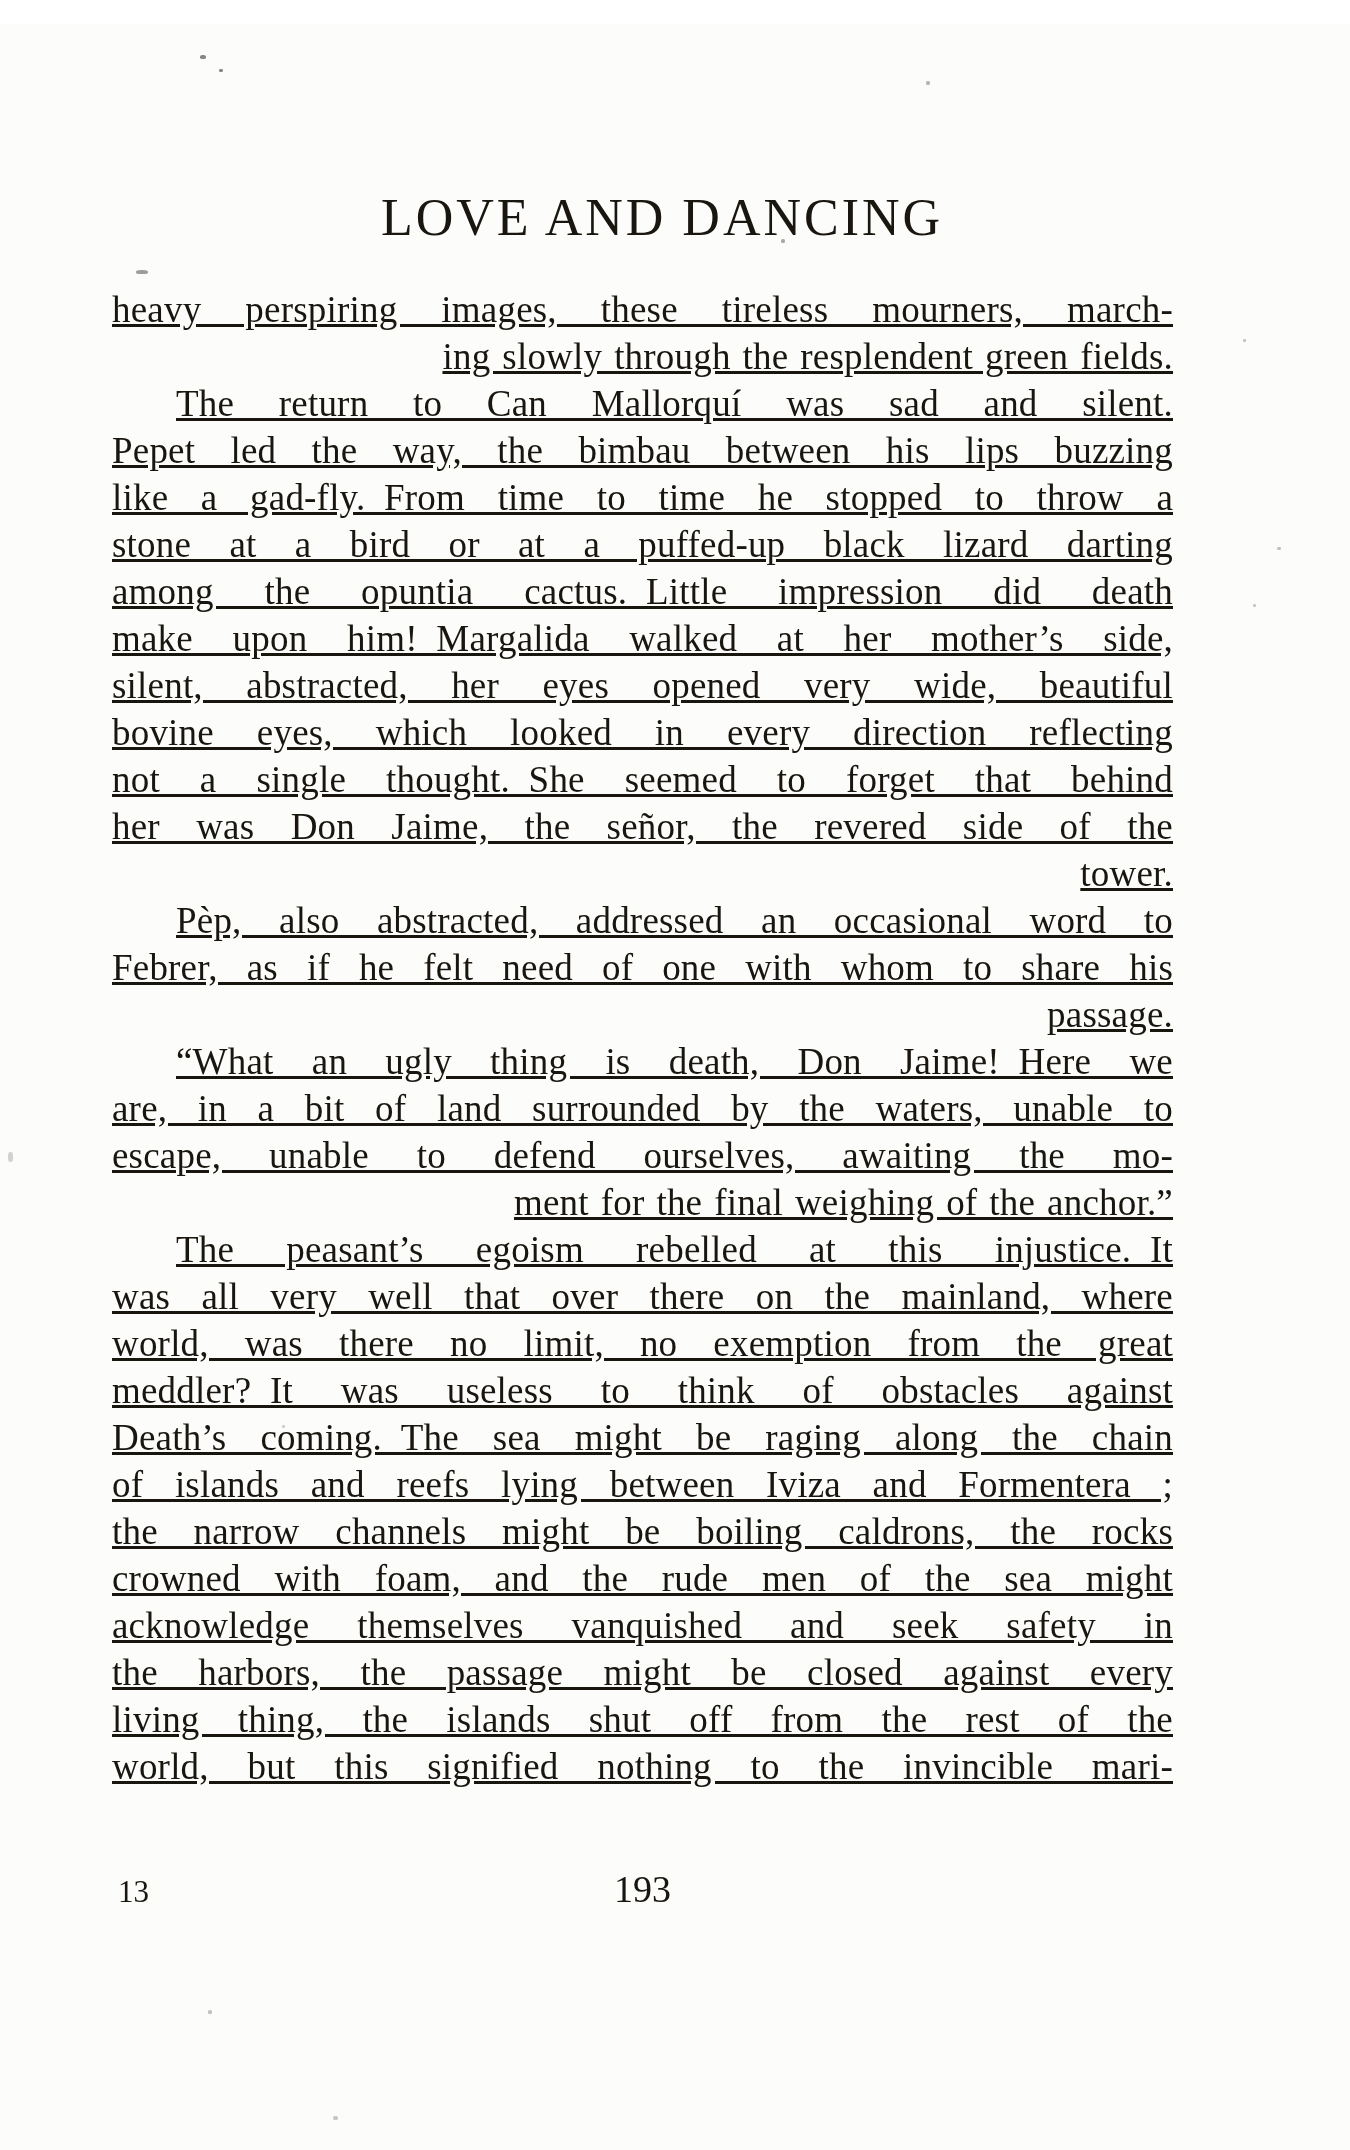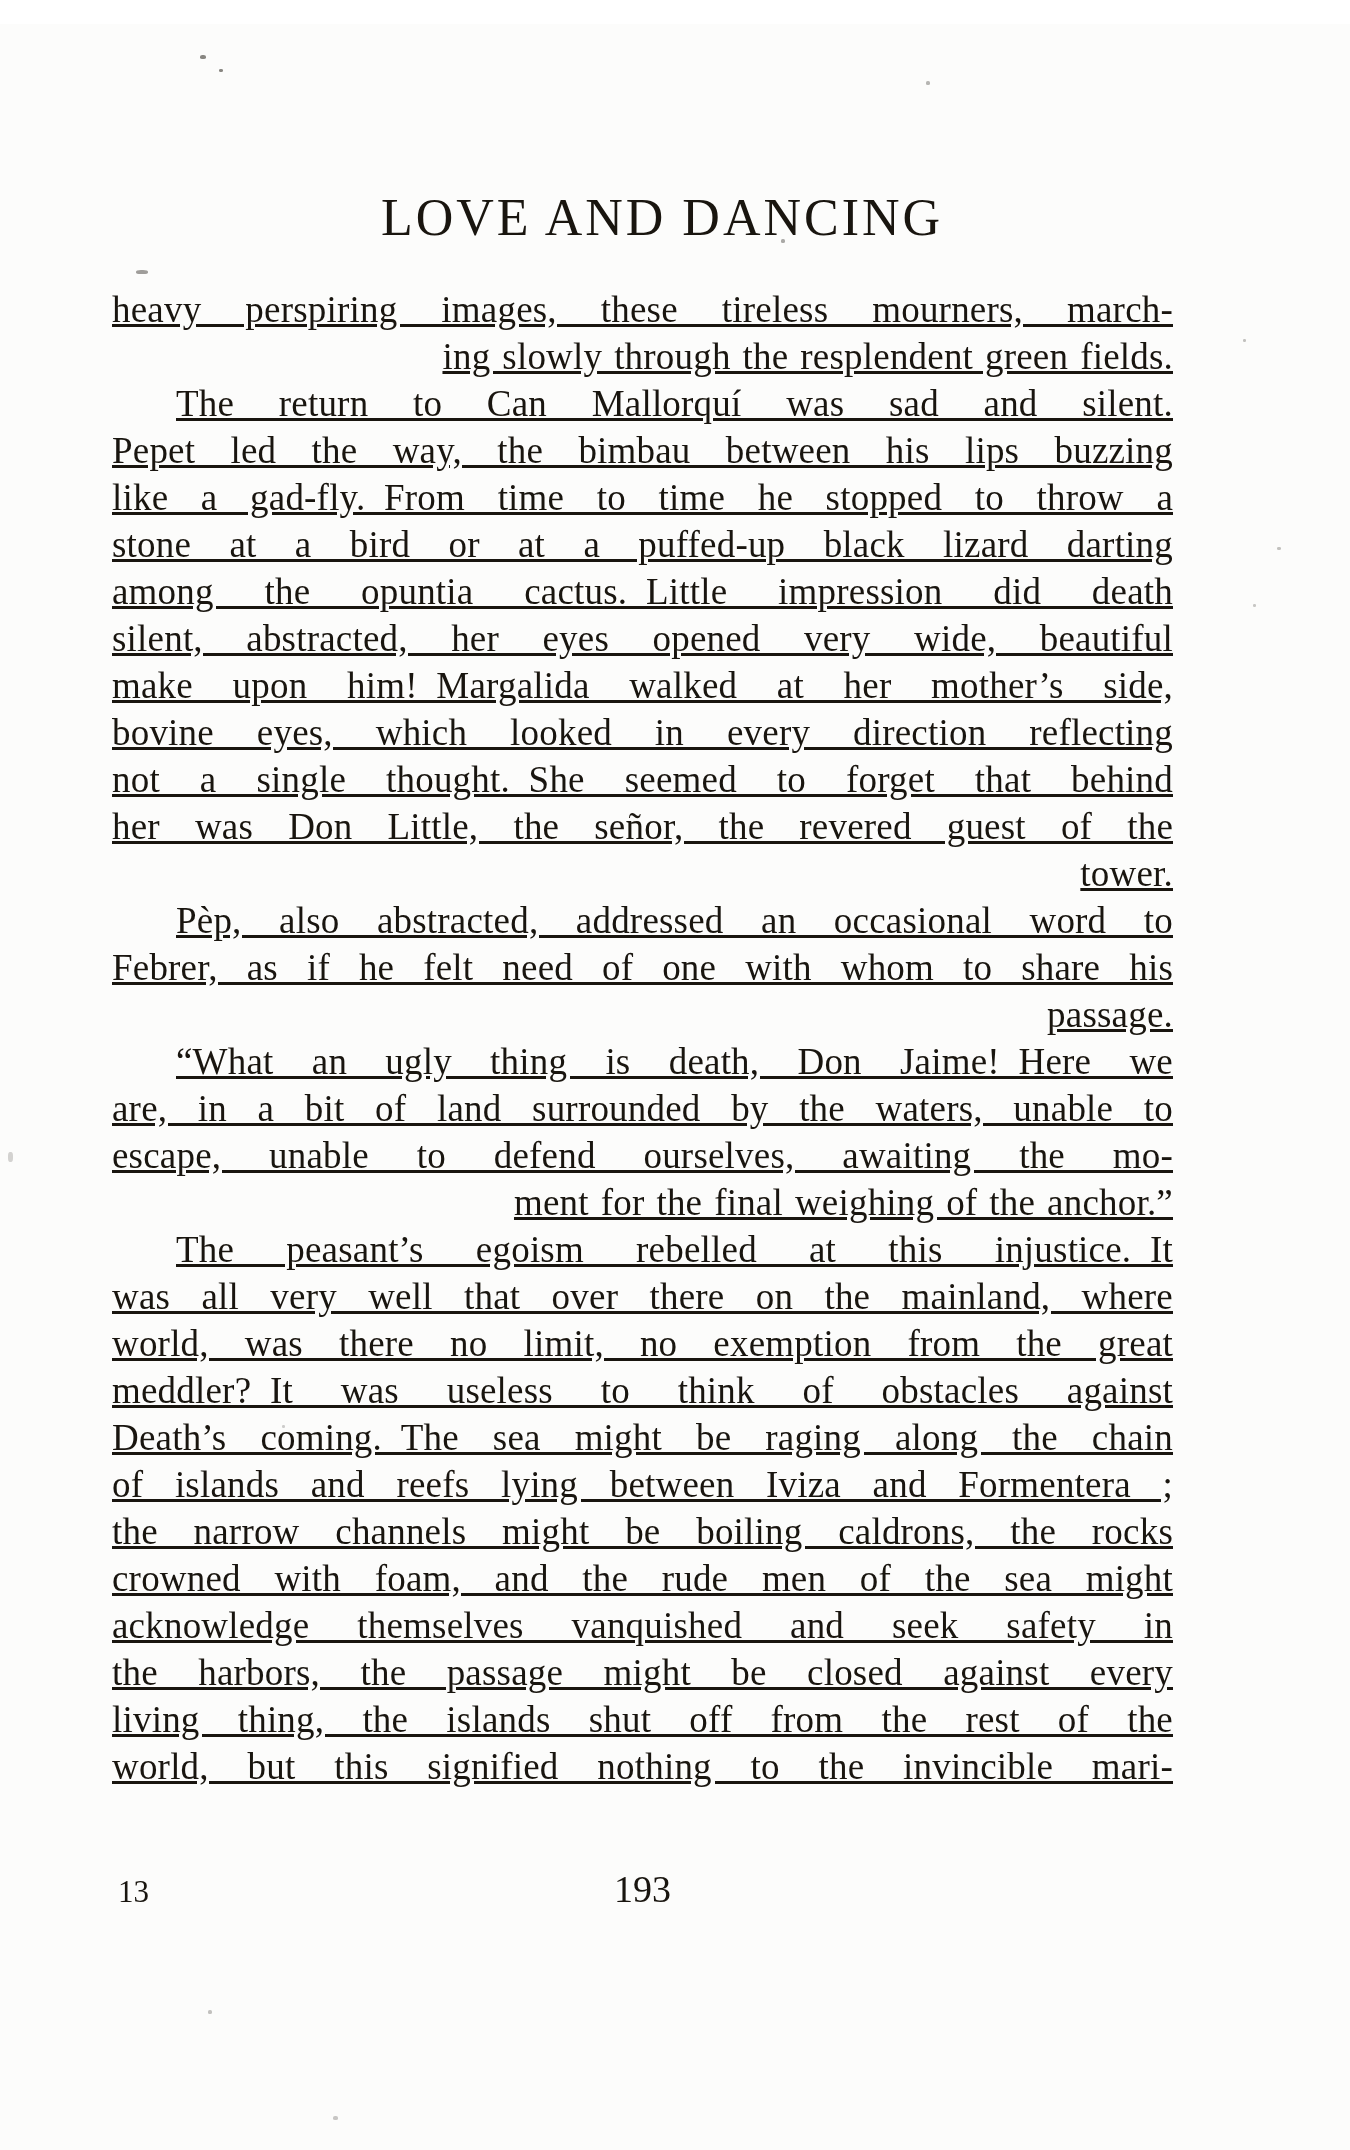--- a/index.html
+++ b/index.html
@@ -104,25 +104,25 @@
   <h1 class="chapter-title">LOVE AND DANCING</h1>
 
   <div class="text-block" id="text-block">
       <div class="line justify">heavy perspiring images, these tireless mourners, march-</div>
       <div class="line">ing slowly through the resplendent green fields.</div>
       <div class="line justify indent">The return to Can Mallorquí was sad and silent.</div>
       <div class="line justify">Pepet led the way, the bimbau between his lips buzzing</div>
       <div class="line justify">like a gad-fly. From time to time he stopped to throw a</div>
       <div class="line justify">stone at a bird or at a puffed-up black lizard darting</div>
       <div class="line justify">among the opuntia cactus. Little impression did death</div>
+      <div class="line justify">make upon him! Margalida walked at her mother’s side,</div>
       <div class="line justify">silent, abstracted, her eyes opened very wide, beautiful</div>
-      <div class="line justify">make upon him! Margalida walked at her mother’s side,</div>
       <div class="line justify">bovine eyes, which looked in every direction reflecting</div>
       <div class="line justify">not a single thought. She seemed to forget that behind</div>
-      <div class="line justify">her was Don Little, the señor, the revered guest of the</div>
+      <div class="line justify">her was Don Jaime, the señor, the revered side of the</div>
       <div class="line">tower.</div>
       <div class="line justify indent">Pèp, also abstracted, addressed an occasional word to</div>
       <div class="line justify">Febrer, as if he felt need of one with whom to share his</div>
       <div class="line">passage.</div>
       <div class="line justify indent">“What an ugly thing is death, Don Jaime! Here we</div>
       <div class="line justify">are, in a bit of land surrounded by the waters, unable to</div>
       <div class="line justify">escape, unable to defend ourselves, awaiting the mo-</div>
       <div class="line">ment for the final weighing of the anchor.”</div>
       <div class="line justify indent">The peasant’s egoism rebelled at this injustice. It</div>
       <div class="line justify">was all very well that over there on the mainland, where</div>

